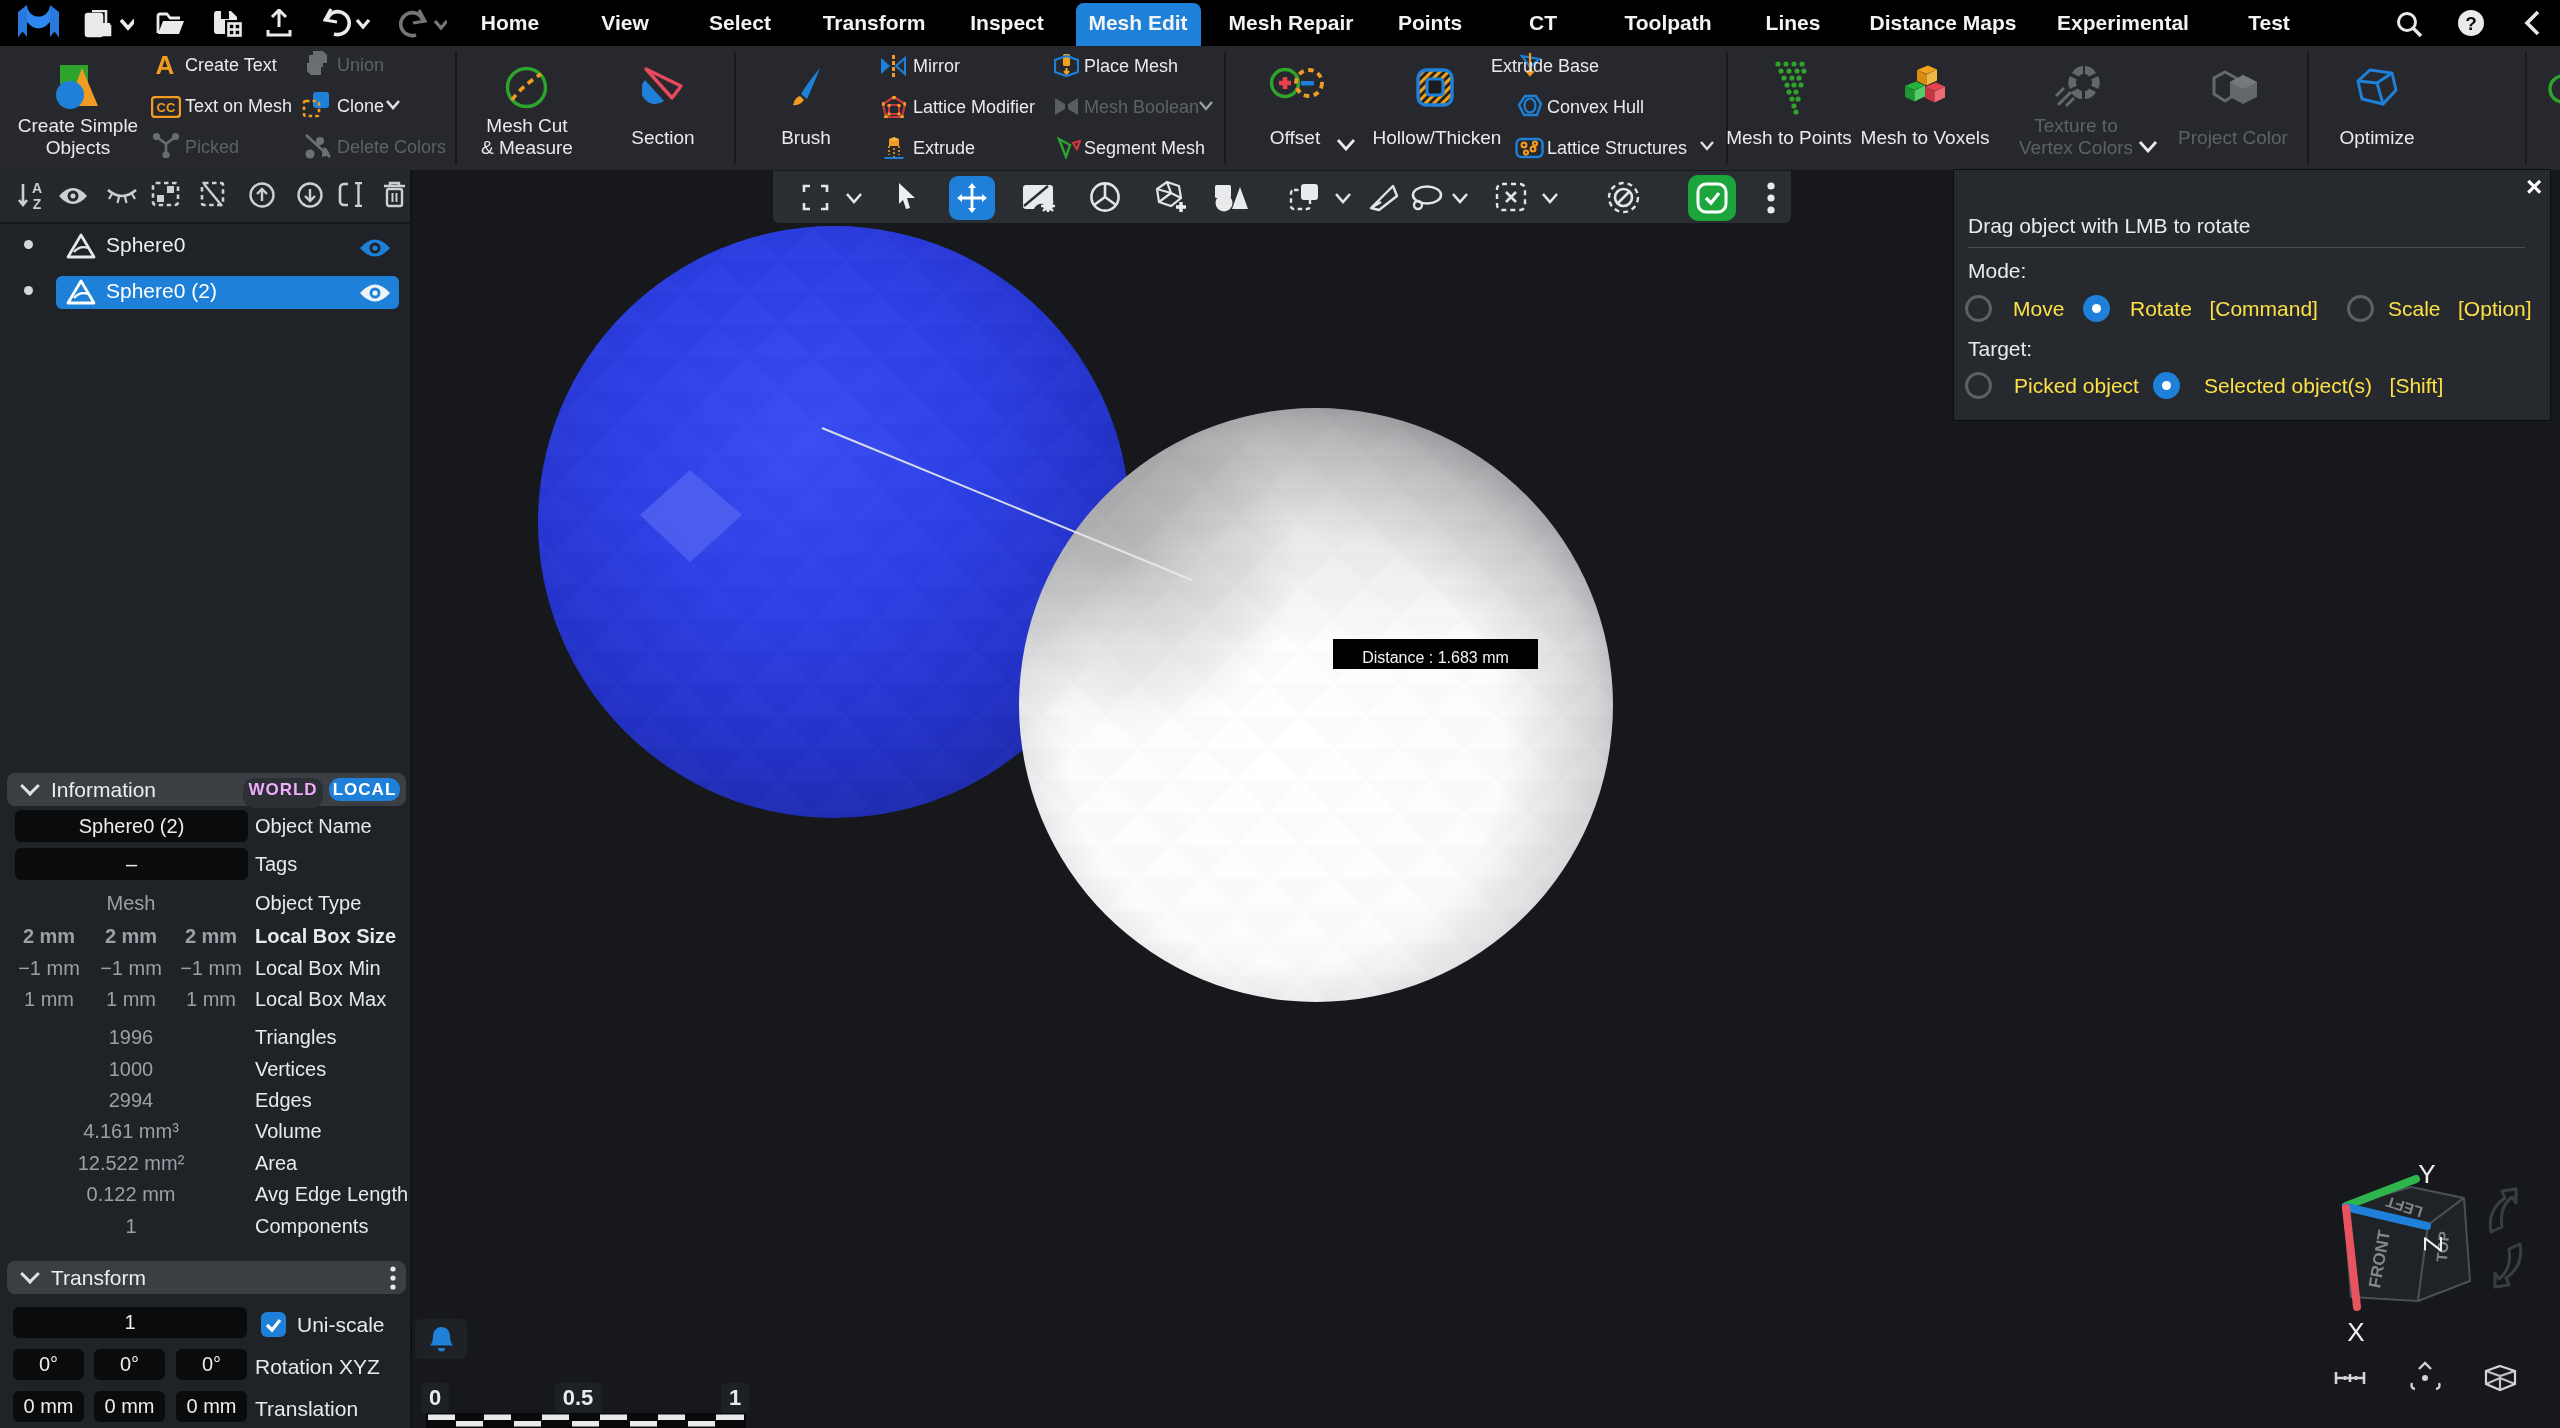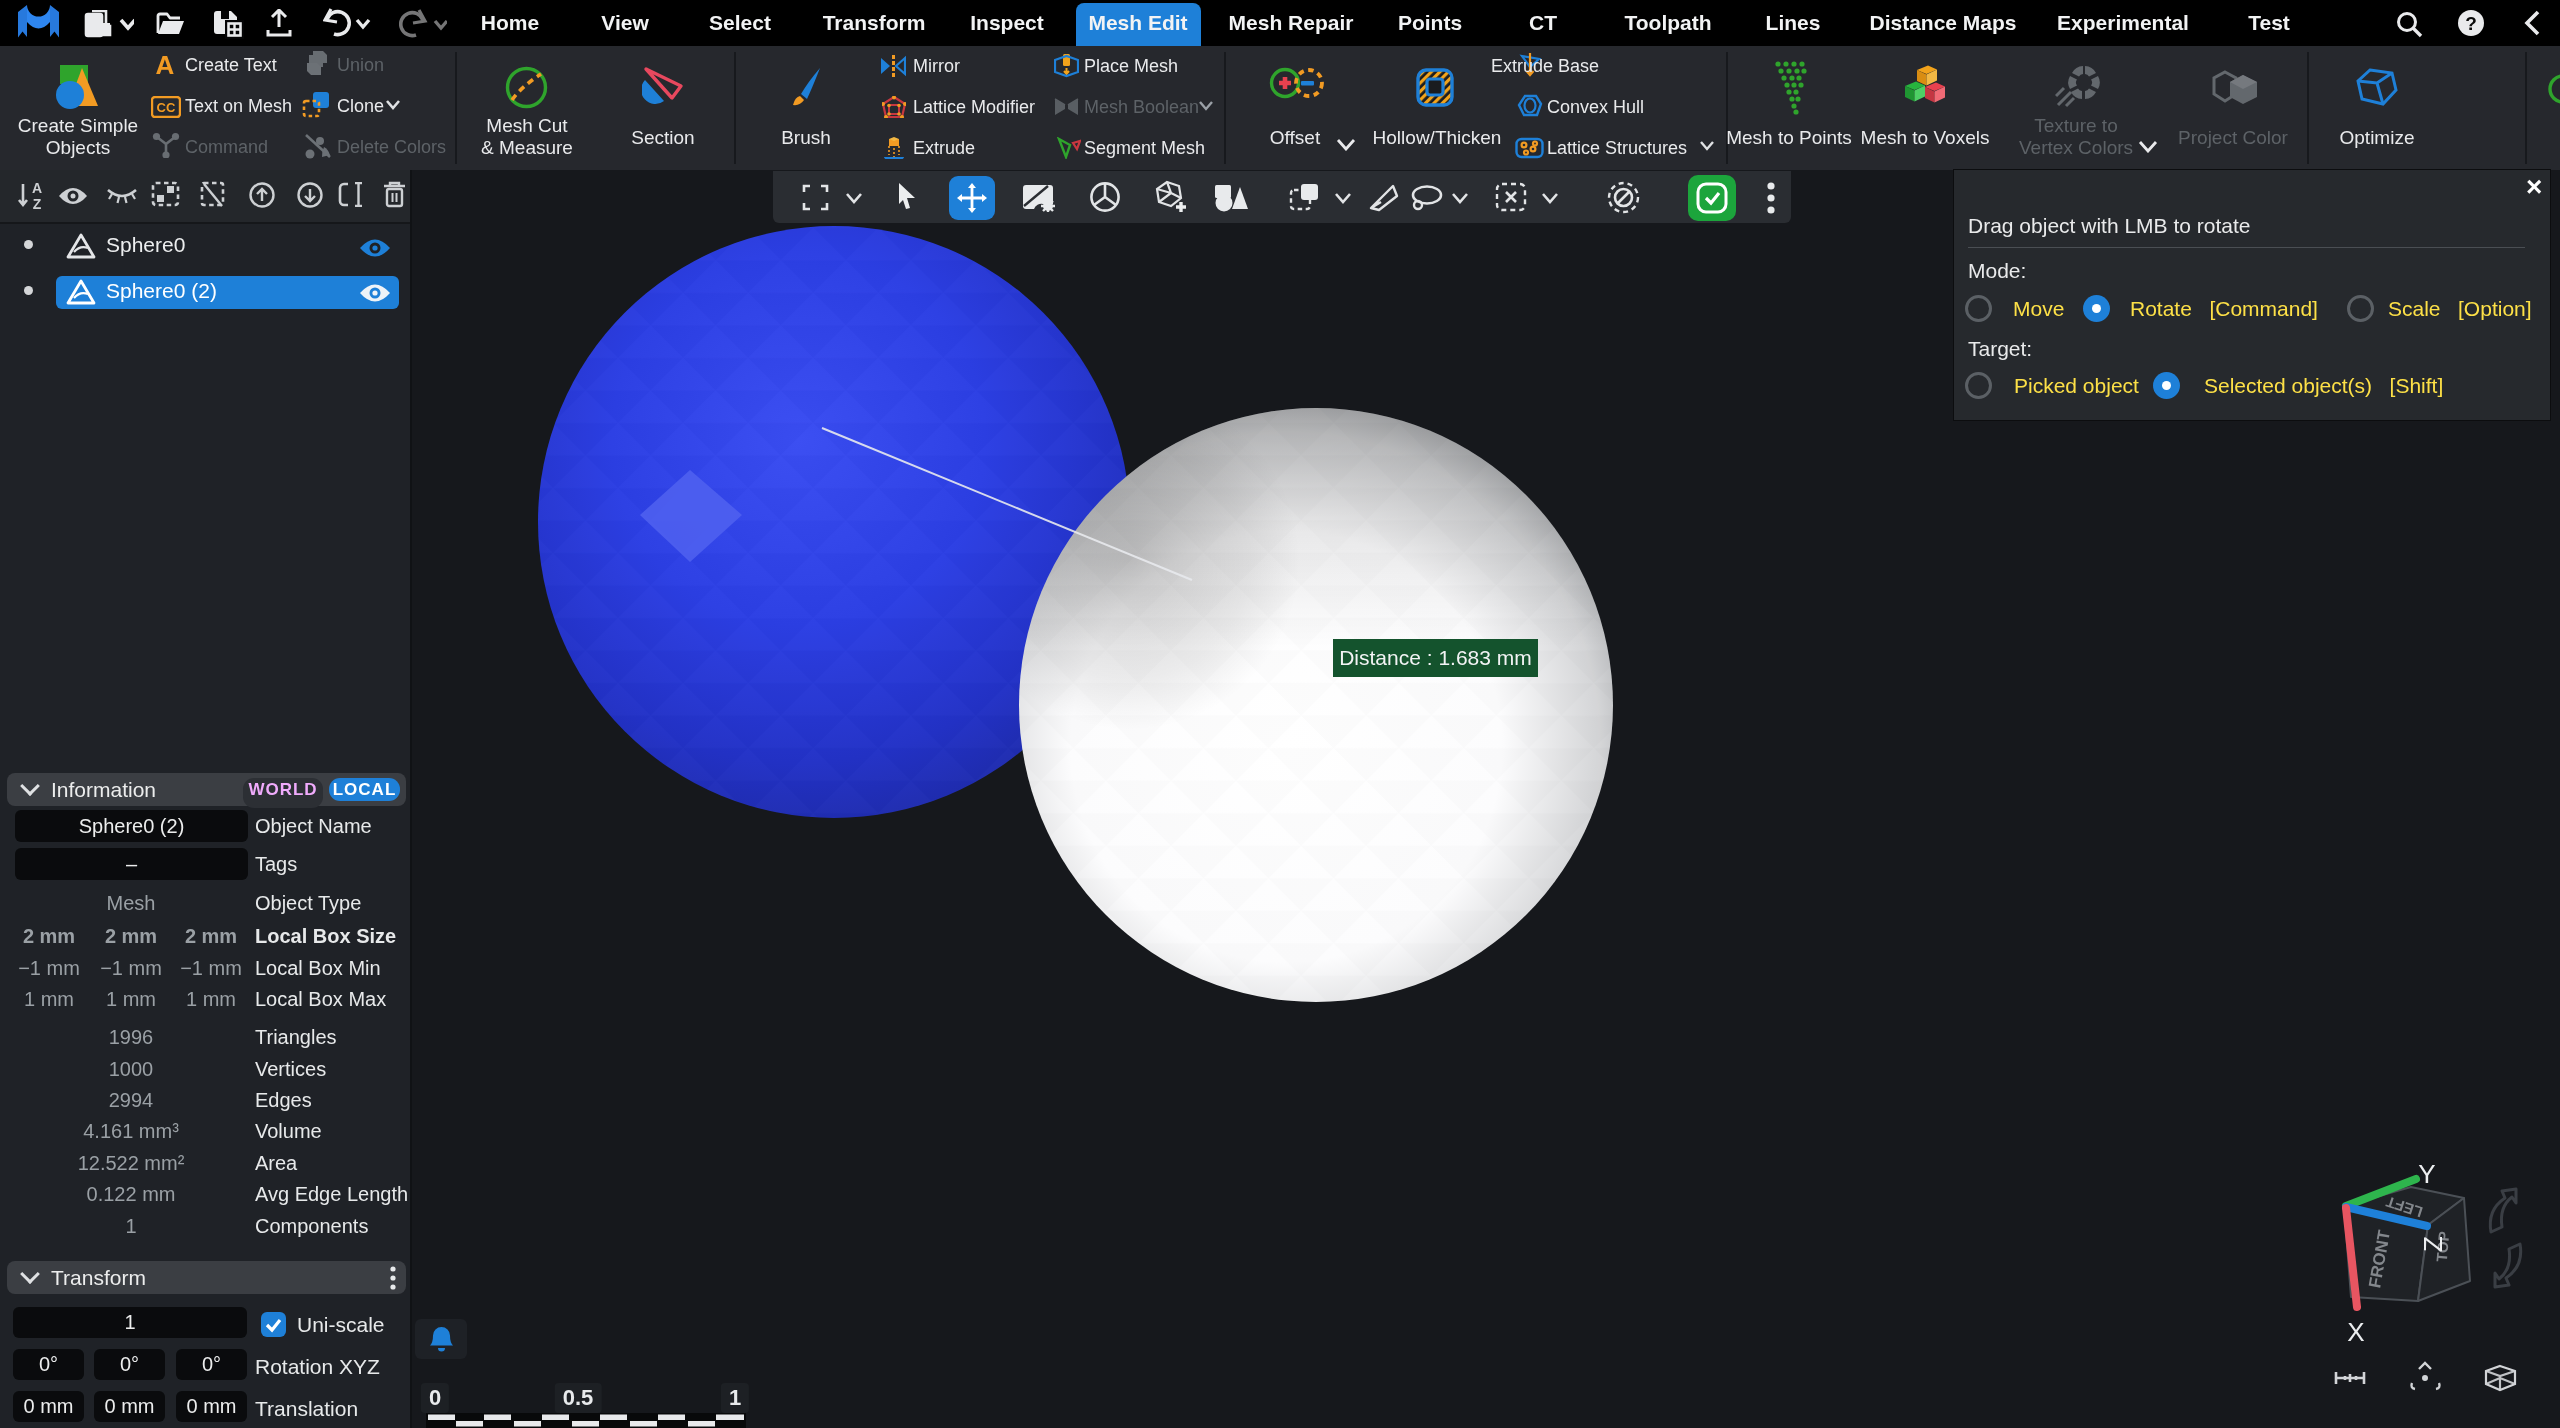--- a/index.html
+++ b/index.html
@@ -20,21 +20,21 @@
 #rphead{left:1953px;top:169px;width:596px;height:32px;background:#060607;color:#f1f2f3;font-size:23px;font-weight:bold;line-height:32px}
 .gray{color:#fde047}
 .radio{display:inline-block;width:27px;height:27px;border-radius:50%;border:3px solid #5b6065;box-sizing:border-box;vertical-align:middle}
 .radio.on{border:none;background:#1e80d8;position:relative}
 .radio.on:after{content:"";position:absolute;left:9px;top:9px;width:9px;height:9px;border-radius:50%;background:#fff}
 .field{position:absolute;background:#0a0b0d;border-radius:6px;color:#eceded;font-size:20px;text-align:center}
 .ilabel{position:absolute;color:#e7e9ea;font-size:20px;white-space:nowrap}
 .ivalue{position:absolute;color:#9aa0a5;font-size:20px;text-align:center;transform:translateX(-50%);white-space:nowrap}
 .phead{position:absolute;left:7px;width:399px;height:33px;background:#3b3e43;border-radius:8px;color:#eceded;font-size:21px;line-height:33px}
 .pchev{display:inline-block;width:11px;height:11px;border-right:3px solid #dfe1e3;border-bottom:3px solid #dfe1e3;transform:rotate(45deg);margin:0 14px 4px 16px}
-#distlabel{left:1333px;top:639px;width:205px;height:38px;background:#14532d;color:#f2f3f4;font-size:21px;text-align:center;line-height:38px}
+#distlabel{left:1333px;top:639px;width:205px;height:30px;background:#000000;color:#f2f3f4;font-size:16px;text-align:center;line-height:38px}
 .rlab{position:absolute;background:#1d2024;color:#e8eaec;font-size:22px;font-weight:bold;padding:2px 8px;transform:translateX(-50%);border-radius:4px}
 </style>
 </head>
 <body>
 <div id="stage">
 <svg class="abs" id="vpsvg" width="2560" height="1428" style="left:0;top:0">
 <defs>
 <radialGradient id="bluegrad" cx="44%" cy="36%" r="70%">
 <stop offset="0%" stop-color="#3a4df2"></stop>
 <stop offset="45%" stop-color="#2c3fe4"></stop>
@@ -210,21 +210,21 @@
 <svg class="abs" style="left:152px;top:132px" width="28" height="26" viewBox="0 0 28 26">
       <g stroke="#686d72" stroke-width="2.6" fill="none">
         <path d="M14 12 L5 5 M14 12 L23 5 M14 12 L14 22"></path>
       </g>
       <g fill="#686d72">
         <circle cx="4.5" cy="4.5" r="3.6"></circle>
         <circle cx="23.5" cy="4.5" r="3.6"></circle>
         <circle cx="14" cy="23" r="3.6"></circle>
       </g>
     </svg>
-<div class="ritem dis" style="left:185px;top:134px">Command</div>
+<div class="ritem dis" style="left:185px;top:134px">Picked</div>
 
 <svg class="abs" style="left:303px;top:50px" width="28" height="28" viewBox="0 0 28 28">
       <g fill="#6c7176">
         <path d="M10 1 h10 l4 4 v8 h-4 v4 h-10 l-4 -4 v-8 h4 z" opacity=".95"></path>
         <path d="M4 13 h10 l4 4 v8 h-10 l-4 -4 z"></path>
       </g>
     </svg>
 <div class="ritem dis" style="left:337px;top:52px">Union</div>
 <svg class="abs" style="left:302px;top:91px" width="30" height="28" viewBox="0 0 30 28">
       <rect x="11" y="1" width="16" height="16" rx="3" fill="#1e80d8"></rect>

